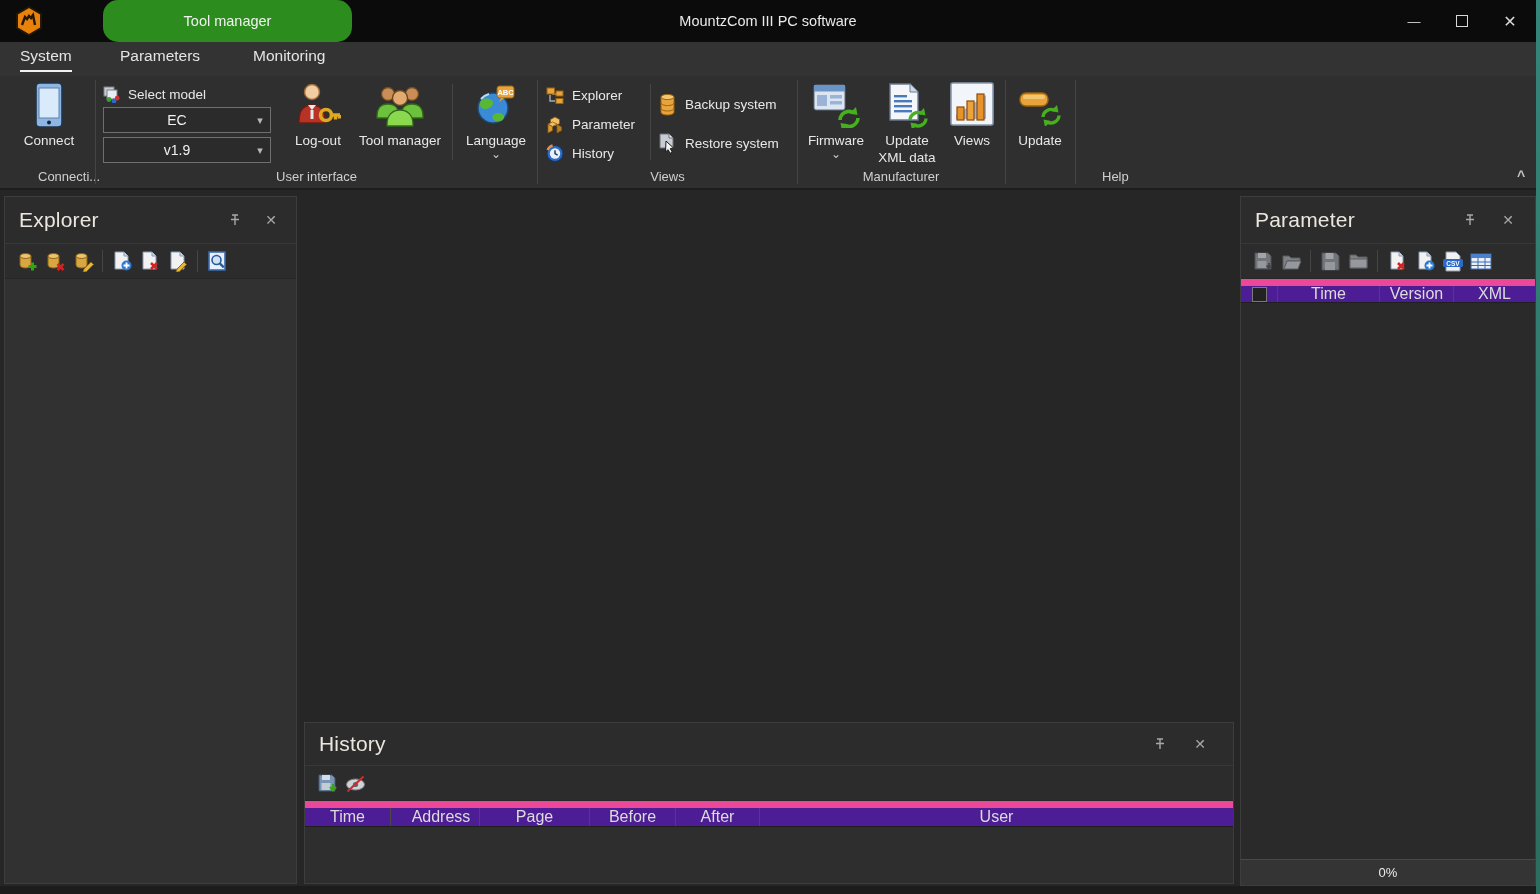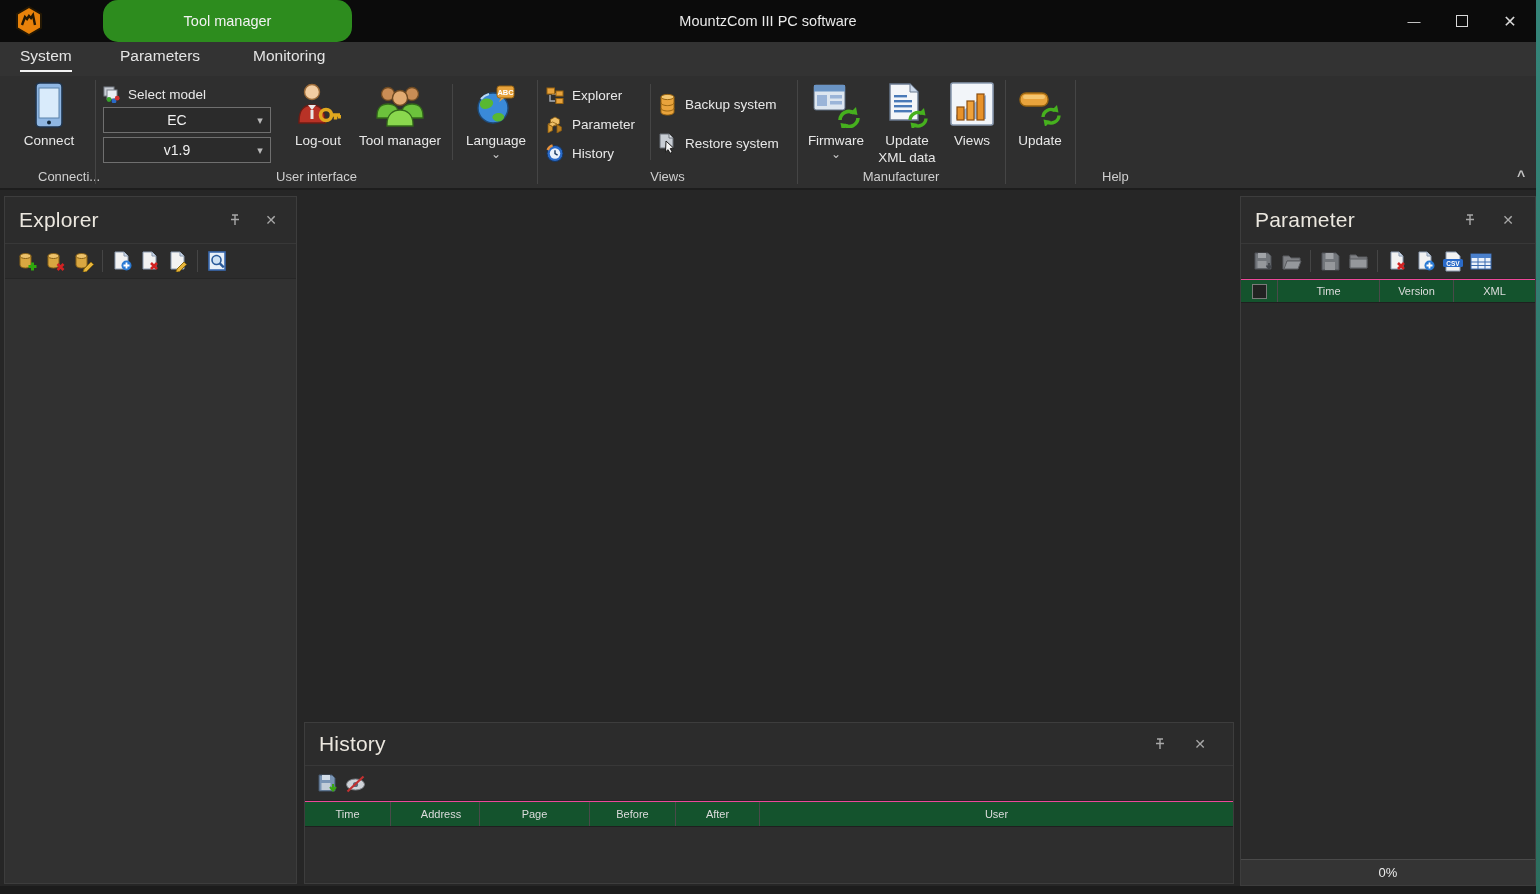--- a/index.html
+++ b/index.html
@@ -48,22 +48,22 @@
   .panel { position:absolute; background:#313131; border:1px solid #3d3d3d; }
   .phead { height:46px; background:#2c2c2c; display:flex; align-items:center; position:relative; }
   .ptitle { font-size:21px; color:#ebe7df; padding-left:14px; letter-spacing:.2px; }
   .pinbtn, .xbtn { position:absolute; top:12px; width:22px; height:22px; display:flex;
                    align-items:center; justify-content:center; color:#a8a8a8; }
   .xbtn { font-size:14px; }
   .ptoolbar { height:36px; background:#2c2c2c; border-top:1px solid #383838; border-bottom:1px solid #262626;
               display:flex; align-items:center; padding-left:8px; }
   .tbtn { width:28px; height:28px; display:flex; align-items:center; justify-content:center; }
   .tsep { width:1px; height:22px; background:#454545; margin:0 5px; }
-  .theader { display:flex; background:#14532d; border-top:1px solid #ec4899; border-bottom:1px solid #1f1f1f;
-             font-size:11px; color:#dcdcdc; }
+  .theader { display:flex; background:#4c1d95; border-top:7px solid #ec4899; border-bottom:1px solid #1f1f1f;
+             font-size:16px; color:#dcdcdc; }
   .hcell { display:flex; align-items:center; justify-content:center; }
   .hcell + .hcell { border-left:1px solid #4a4a4a; }
   .pcontent { background:#2e2e2e; }
 
   #explorer-panel  { left:4px;    top:196px; width:293px; height:688px; }
   #parameter-panel { left:1240px; top:196px; width:296px; height:690px; background:#2a2a2a; }
   #history-panel   { left:304px;  top:722px; width:930px; height:162px; background:#2d2d2d; }
   #history-panel .phead { height:42px; }
   #history-panel .pinbtn, #history-panel .xbtn { top:10px; }
 

